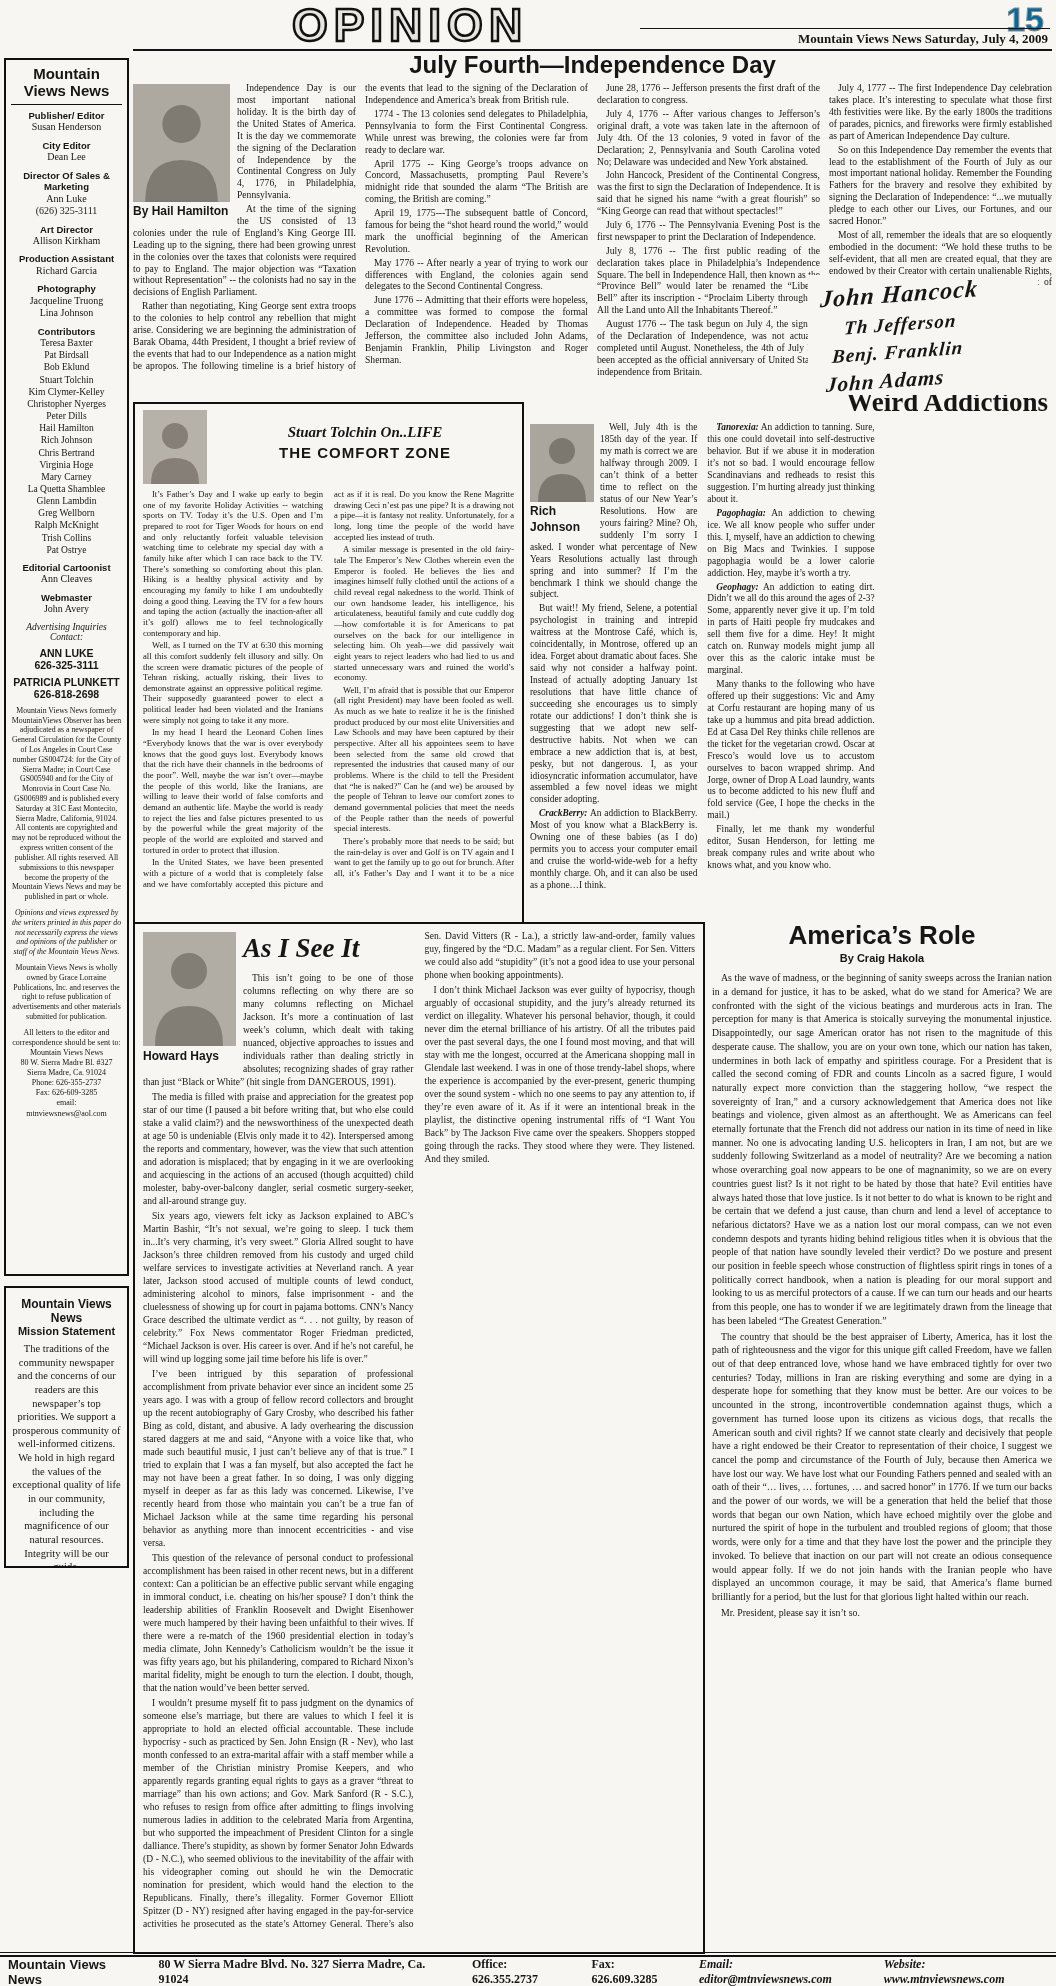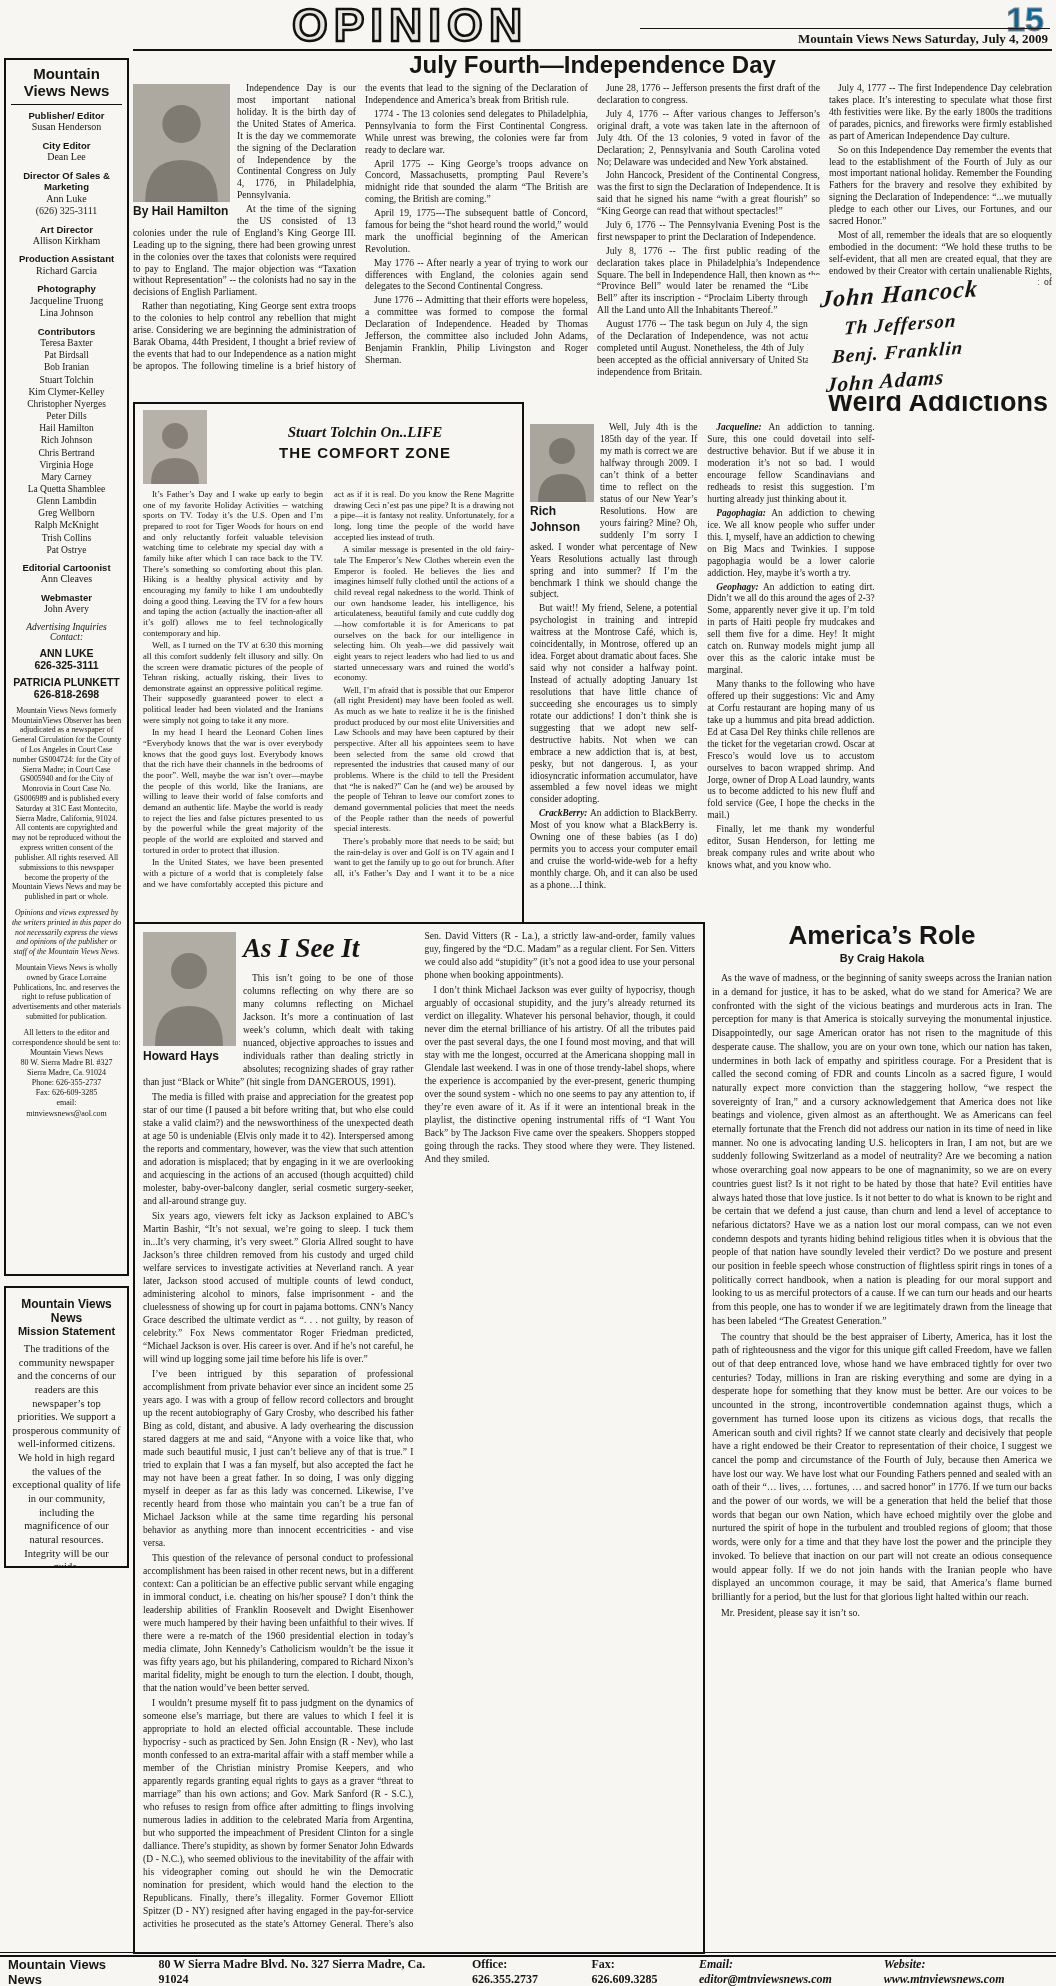--- a/index.html
+++ b/index.html
@@ -71,21 +71,21 @@
   .fig.stuart { width:64px; flex:0 0 64px; }
   .ph-stuart { height:74px; }
   .tolchin-titles { flex:1; text-align:center; padding-top:14px; }
   .tolchin-t1 { font-family:"Liberation Serif", serif; font-style:italic; font-weight:bold; font-size:15px; }
   .tolchin-t2 { font-family:"Liberation Sans", sans-serif; font-weight:bold; font-size:15px; letter-spacing:1px; margin-top:3px; }
   .tolchin-body { height:404px; column-count:2; column-gap:11px; column-fill:auto;
     font-size:8.6px; line-height:1.24; text-align:justify; overflow:hidden; }
 
   
   #weird { position:absolute; left:530px; top:388px; width:522px; height:530px; overflow:hidden; }
-  .weird-title { text-align:right; font-family:Liberation Sans, sans-serif; font-weight:bold; font-size:27px; padding-right:4px; line-height:1.05; }
+  .weird-title { text-align:right; font-family:Liberation Serif, serif; font-weight:bold; font-size:27px; padding-right:4px; line-height:1.05; }
   .weird-body { margin-top:6px; height:488px; column-count:3; column-gap:10px; column-fill:auto;
     font-size:9.4px; line-height:1.27; text-align:justify; overflow:hidden; }
   .fig.rich { float:left; width:64px; margin:2px 6px 2px 0; }
   .ph-rich { height:78px; }
   .entry b { font-weight:bold; font-style:italic; }
 
   
   #asisee { position:absolute; left:133px; top:922px; width:572px; height:1032px;
     border:2px solid #111; background:#f7f6f2; padding:6px 8px; overflow:hidden; }
   .asisee-body { height:1012px; column-count:2; column-gap:11px; column-fill:auto;
@@ -148,21 +148,21 @@
       <div class="role-label">Photography</div>
       <div class="role-names">Jacqueline Truong
 Lina Johnson</div>
     </div>
 
     <div class="role">
       <div class="role-label">Contributors</div>
       <div class="contrib-list">
           <div>Teresa Baxter</div>
           <div>Pat Birdsall</div>
-          <div>Bob Iranian</div>
+          <div>Bob Eklund</div>
           <div>Stuart Tolchin</div>
           <div>Kim Clymer-Kelley</div>
           <div>Christopher Nyerges</div>
           <div>Peter Dills</div>
           <div>Hail Hamilton</div>
           <div>Rich Johnson</div>
           <div>Chris Bertrand</div>
           <div>Virginia Hoge</div>
           <div>Mary Carney</div>
           <div>La Quetta Shamblee</div>
@@ -288,21 +288,21 @@
             <path d="M8 78 Q8 50 32 50 Q56 50 56 78 Z" fill="#7c786f"></path>
           </svg>
         </span>
         <figcaption class="cap">Rich Johnson</figcaption>
       </figure>
       <div class="paras">
           <p>Well, July 4th is the 185th day of the year. If my math is correct we are halfway through 2009. I can’t think of a better time to reflect on the status of our New Year’s Resolutions. How are yours fairing? Mine? Oh, suddenly I’m sorry I asked. I wonder what percentage of New Years Resolutions actually last through spring and into summer? If I’m the benchmark I think we should change the subject.</p>
           <p>But wait!! My friend, Selene, a potential psychologist in training and intrepid waitress at the Montrose Café, which is, coincidentally, in Montrose, offered up an idea. Forget about dramatic about faces. She said why not consider a halfway point. Instead of actually adopting January 1st resolutions that have little chance of succeeding she encourages us to simply rotate our addictions! I don’t think she is suggesting that we adopt new self-destructive habits. Not when we can embrace a new addiction that is, at best, pesky, but not dangerous. I, as your idiosyncratic information accumulator, have assembled a few novel ideas we might consider adopting.</p>
         </div>
       <p class="entry"><b>CrackBerry:</b> <span>An addiction to BlackBerry. Most of you know what a BlackBerry is. Owning one of these babies (as I do) permits you to access your computer email and cruise the world-wide-web for a hefty monthly charge. Oh, and it can also be used as a phone…I think.</span></p>
-      <p class="entry"><b>Jacqueline:</b> <span>An addiction to tanning. Sure, this one could dovetail into self-destructive behavior. But if we abuse it in moderation it’s not so bad. I would encourage fellow Scandinavians and redheads to resist this suggestion. I’m hurting already just thinking about it.</span></p>
+      <p class="entry"><b>Tanorexia:</b> <span>An addiction to tanning. Sure, this one could dovetail into self-destructive behavior. But if we abuse it in moderation it’s not so bad. I would encourage fellow Scandinavians and redheads to resist this suggestion. I’m hurting already just thinking about it.</span></p>
       <p class="entry"><b>Pagophagia:</b> <span>An addiction to chewing ice. We all know people who suffer under this. I, myself, have an addiction to chewing on Big Macs and Twinkies. I suppose pagophagia would be a lower calorie addiction. Hey, maybe it’s worth a try.</span></p>
       <p class="entry"><b>Geophagy:</b> <span>An addiction to eating dirt. Didn’t we all do this around the ages of 2-3? Some, apparently never give it up. I’m told in parts of Haiti people fry mudcakes and sell them five for a dime. Hey! It might catch on. Runway models might jump all over this as the caloric intake must be marginal.</span></p>
       <div class="paras">
           <p>Many thanks to the following who have offered up their suggestions: Vic and Amy at Corfu restaurant are hoping many of us take up a hummus and pita bread addiction. Ed at Casa Del Rey thinks chile rellenos are the ticket for the vegetarian crowd. Oscar at Fresco’s would love us to accustom ourselves to bacon wrapped shrimp. And Jorge, owner of Drop A Load laundry, wants us to become addicted to his new fluff and fold service (Gee, I hope the checks in the mail.)</p>
           <p>Finally, let me thank my wonderful editor, Susan Henderson, for letting me break company rules and write about who knows what, and you know who.</p>
         </div>
     </div>
   </section>
 
   <section id="asisee">

